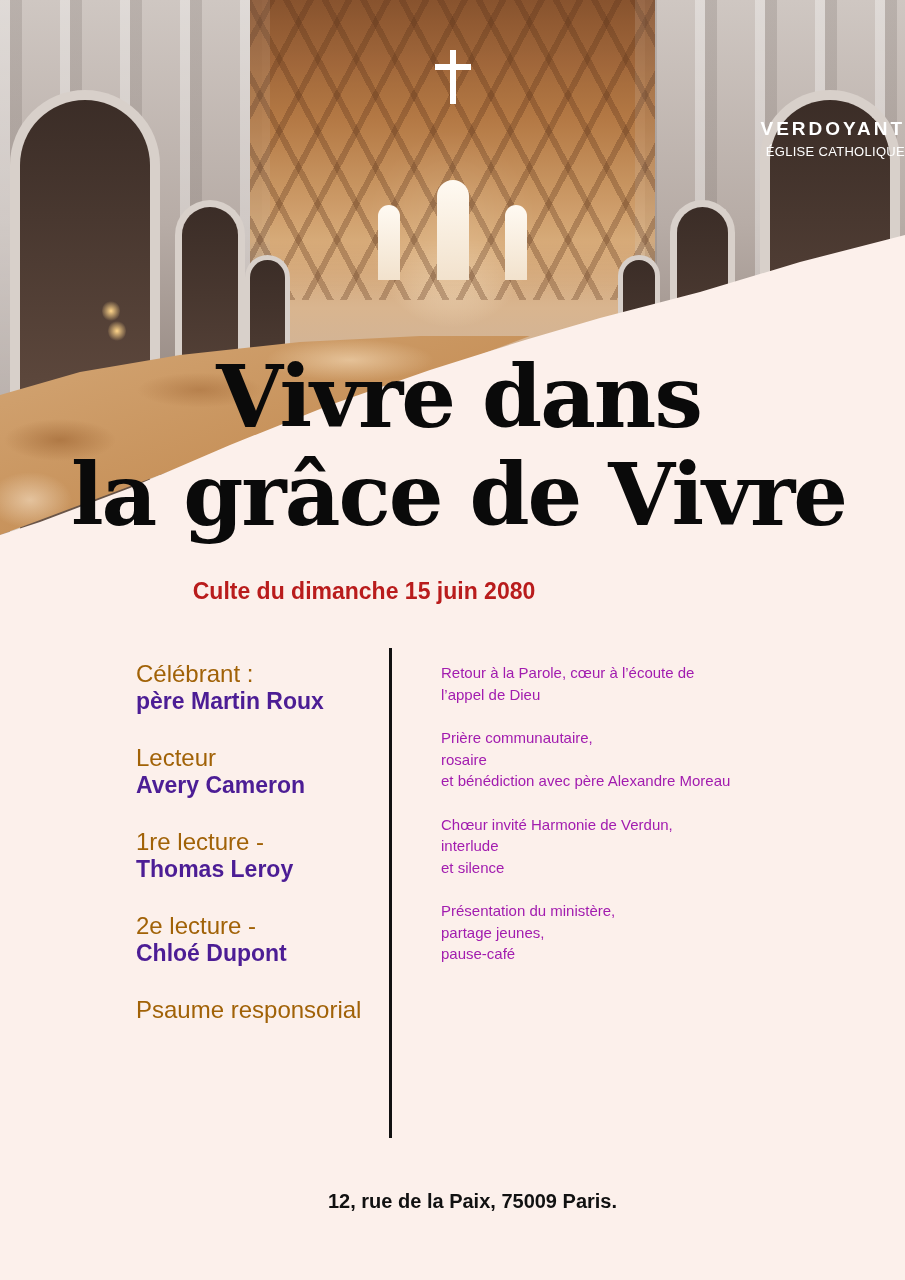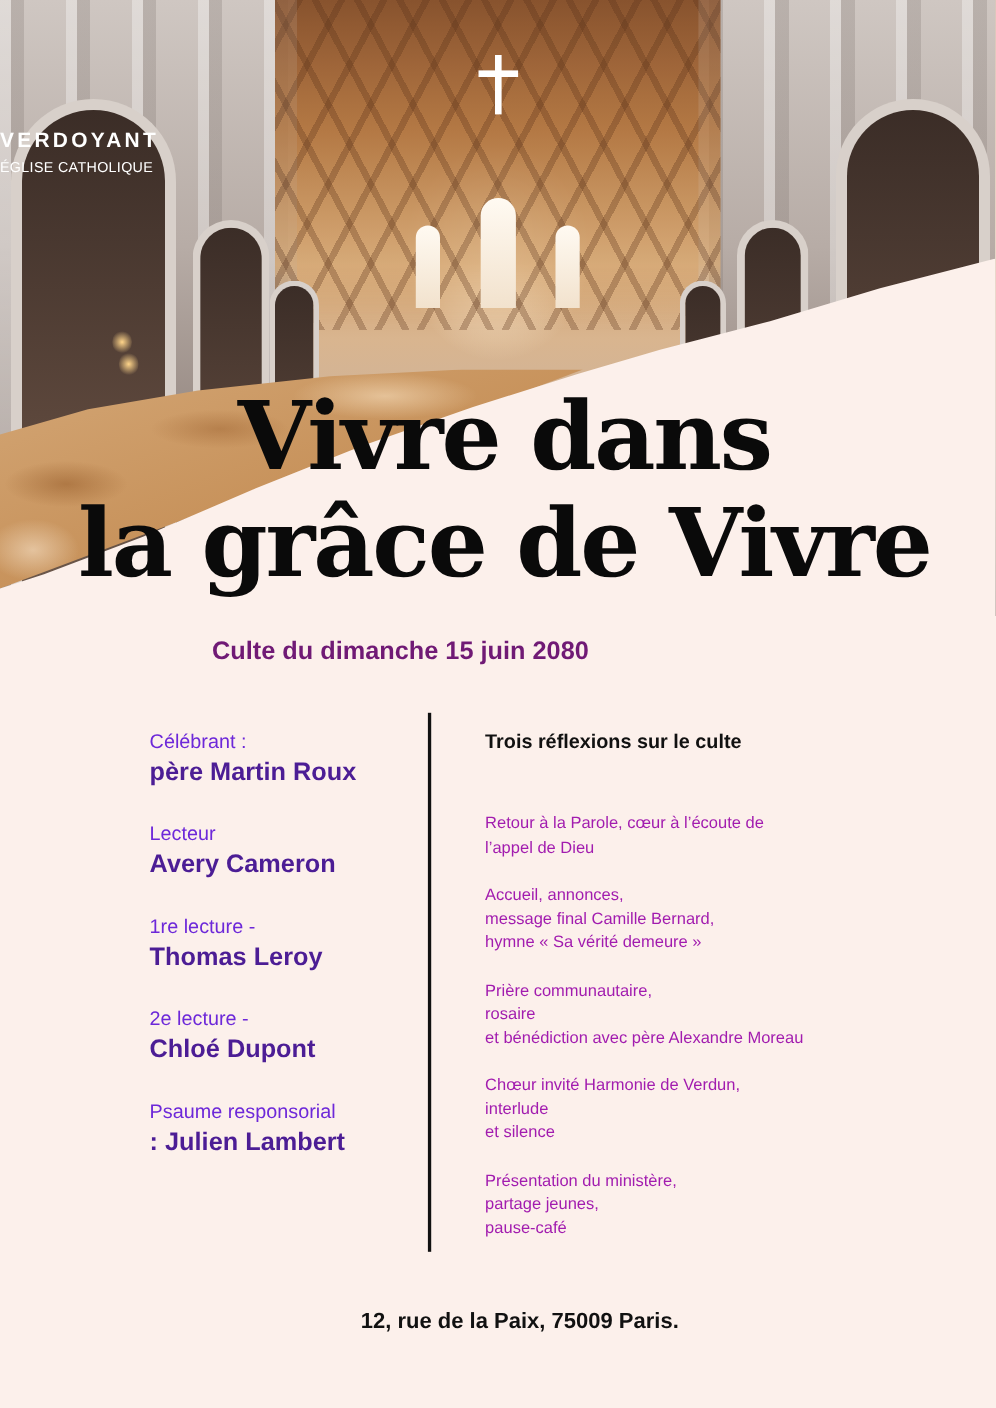--- a/index.html
+++ b/index.html
@@ -63,47 +63,47 @@
 
     
     .cream {
       position: absolute; left: 0; top: 0; width: 905px; height: 1280px;
       background: #fcf0eb;
       clip-path: polygon(905px 235px, 800px 262px, 700px 292px, 600px 318px, 525px 340px, 430px 370px, 330px 405px, 230px 445px, 130px 488px, 40px 522px, 0 535px, 0 1280px, 905px 1280px);
     }
 
     
     .brand {
-      position: absolute; left: 0; top: 50px; width: 905px; text-align: left; color: #fff;
+      position: absolute; left: 0; top: 50px; width: 905px; text-align: right; color: #fff;
     }
     .cross { display: block; margin: 0 auto; width: 40px; height: 54px; position: relative; }
     .cross::before { content: ""; position: absolute; left: 17px; top: 0; width: 6px; height: 54px; background: #fff; }
     .cross::after { content: ""; position: absolute; left: 2px; top: 14px; width: 36px; height: 6px; background: #fff; }
     .brand-name {
       margin-top: 14px; font-size: 19px; letter-spacing: 3px; font-weight: bold;
     }
     .brand-sub { margin-top: 4px; font-size: 13px; letter-spacing: 0.3px; }
 
     
     .title {
       position: absolute; left: 0; top: 348px; width: 905px; text-align: center;
       font-family: "DejaVu Serif", serif; font-size: 86px; line-height: 98px; color: #0a0a0a;
       letter-spacing: -2px;
       padding-left: 12px;
     }
     .title span { display: block; }
     .subtitle {
       position: absolute; left: 0; top: 578px; width: 728px; text-align: center;
-      font-size: 23px; font-weight: bold; color: #701a75;
+      font-size: 23px; font-weight: bold; color: #b91c1c;
     }
 
     
     .col-left { position: absolute; left: 136px; top: 662px; width: 240px; }
     .role { margin-bottom: 30px; }
-    .role-label { font-size: 18px; line-height: 24px; color: #6d28d9; }
+    .role-label { font-size: 24px; line-height: 24px; color: #a16207; }
     .role-name { font-size: 23px; line-height: 30px; font-weight: bold; color: #4c1d95; }
 
     .divider { position: absolute; left: 389px; top: 648px; width: 3px; height: 490px; background: #111; }
 
     .col-right { position: absolute; left: 441px; top: 662px; width: 420px; }
     .section-title { font-size: 18px; font-weight: bold; line-height: 24px; margin-bottom: 52px; }
     .item { font-size: 15px; line-height: 21.5px; margin-bottom: 22px; color: #a21caf; white-space: pre-line; }
 
     .address {
       position: absolute; left: 0; top: 1190px; width: 905px; text-align: center;
@@ -158,33 +158,28 @@
   <div class="role">
     <div class="role-label">1re lecture -</div>
     <div class="role-name">Thomas Leroy</div>
   </div>
   <div class="role">
     <div class="role-label">2e lecture -</div>
     <div class="role-name">Chloé Dupont</div>
   </div>
   <div class="role">
     <div class="role-label">Psaume responsorial</div>
-    <div class="role-name">: Julien Lambert</div>
   </div>
 </section>
 
 <div class="divider"></div>
 
 <section class="col-right">
-  <div class="section-title">Trois réflexions sur le culte</div>
   <div class="item">Retour à la Parole, cœur à l’écoute de
 l’appel de Dieu</div>
-  <div class="item">Accueil, annonces,
-message final Camille Bernard,
-hymne « Sa vérité demeure »</div>
   <div class="item">Prière communautaire,
 rosaire
 et bénédiction avec père Alexandre Moreau</div>
   <div class="item">Chœur invité Harmonie de Verdun,
  interlude
  et silence</div>
   <div class="item">Présentation du ministère,
 partage jeunes,
 pause-café</div>
 </section>

